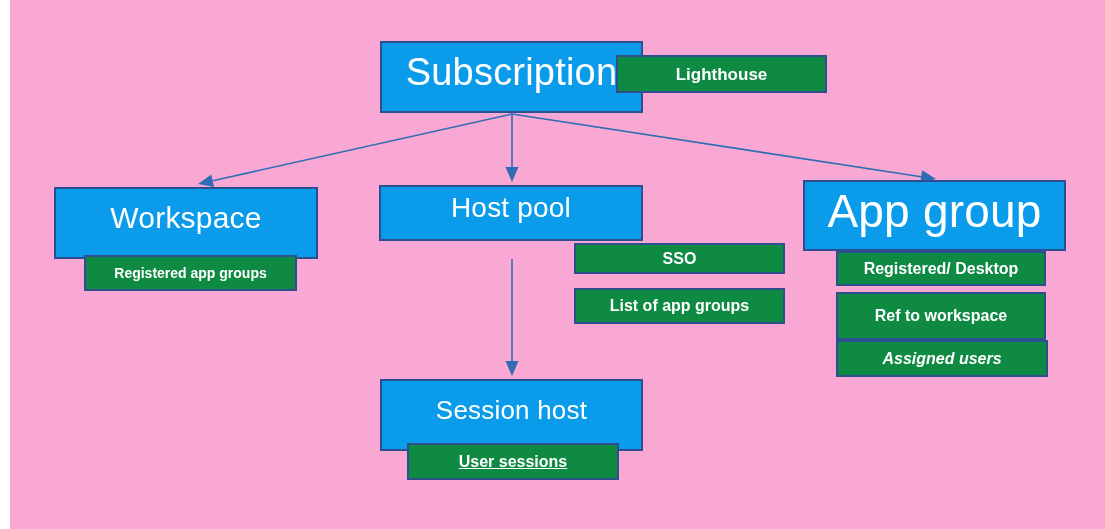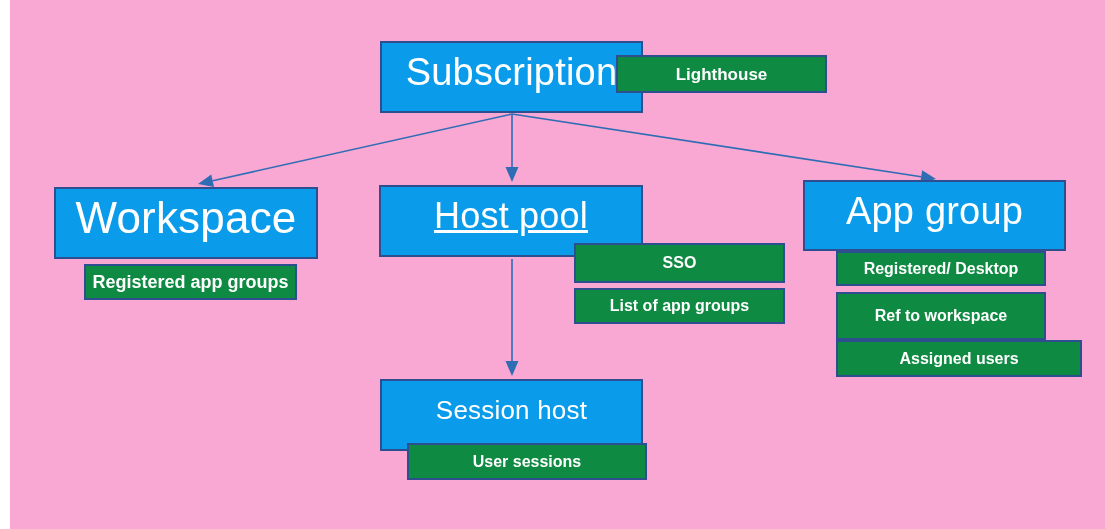--- a/index.html
+++ b/index.html
@@ -84,47 +84,47 @@
         <polygon points="502,376 495.5,361 508.5,361" fill="#2e6db4"></polygon>
       </g>
     </svg>
   <div id="node-layer">
       <div class="node" style="left: 370px; top: 41px; width: 263px; height: 72px; background: rgb(10, 156, 234); border-color: rgb(46, 79, 143); color: rgb(255, 255, 255); font-size: 38px;">
         <span class="node-label">Subscription</span>
       </div>
       <div class="attr" style="left: 606px; top: 55px; width: 211px; height: 38px; background: rgb(15, 138, 66); border-color: rgb(46, 79, 143); color: rgb(255, 255, 255); font-size: 17px;">
         <span class="attr-label">Lighthouse</span>
       </div>
-      <div class="node" style="left: 44px; top: 187px; width: 264px; height: 72px; background: rgb(10, 156, 234); border-color: rgb(46, 79, 143); color: rgb(255, 255, 255); font-size: 44px;">
+      <div class="node" style="left: 44px; top: 187px; width: 264px; height: 72px; background: rgb(10, 156, 234); border-color: rgb(46, 79, 143); color: rgb(255, 255, 255); font-size: 30px;">
         <span class="node-label">Workspace</span>
       </div>
-      <div class="attr" style="left: 74px; top: 264px; width: 213px; height: 36px; background: rgb(15, 138, 66); border-color: rgb(46, 79, 143); color: rgb(255, 255, 255); font-size: 18px; text-align: right;">
+      <div class="attr" style="left: 74px; top: 255px; width: 213px; height: 36px; background: rgb(15, 138, 66); border-color: rgb(46, 79, 143); color: rgb(255, 255, 255); font-size: 14px; text-align: right;">
         <span class="attr-label">Registered app groups</span>
       </div>
-      <div class="node" style="left: 369px; top: 185px; width: 264px; height: 72px; background: rgb(10, 156, 234); border-color: rgb(46, 79, 143); color: rgb(255, 255, 255); font-size: 36px; text-decoration: underline;">
+      <div class="node" style="left: 369px; top: 185px; width: 264px; height: 56px; background: rgb(10, 156, 234); border-color: rgb(46, 79, 143); color: rgb(255, 255, 255); font-size: 28px;">
         <span class="node-label">Host pool</span>
       </div>
-      <div class="attr" style="left: 564px; top: 243px; width: 211px; height: 40px; background: rgb(15, 138, 66); border-color: rgb(46, 79, 143); color: rgb(255, 255, 255); font-size: 16px;">
+      <div class="attr" style="left: 564px; top: 243px; width: 211px; height: 31px; background: rgb(15, 138, 66); border-color: rgb(46, 79, 143); color: rgb(255, 255, 255); font-size: 16px;">
         <span class="attr-label">SSO</span>
       </div>
       <div class="attr" style="left: 564px; top: 288px; width: 211px; height: 36px; background: rgb(15, 138, 66); border-color: rgb(46, 79, 143); color: rgb(255, 255, 255); font-size: 16px;">
         <span class="attr-label">List of app groups</span>
       </div>
-      <div class="node" style="left: 793px; top: 180px; width: 263px; height: 71px; background: rgb(10, 156, 234); border-color: rgb(46, 79, 143); color: rgb(255, 255, 255); font-size: 38px;">
+      <div class="node" style="left: 793px; top: 180px; width: 263px; height: 71px; background: rgb(10, 156, 234); border-color: rgb(46, 79, 143); color: rgb(255, 255, 255); font-size: 46px;">
         <span class="node-label">App group</span>
       </div>
       <div class="attr" style="left: 826px; top: 251px; width: 210px; height: 35px; background: rgb(15, 138, 66); border-color: rgb(46, 79, 143); color: rgb(255, 255, 255); font-size: 16px;">
         <span class="attr-label">Registered/ Desktop</span>
       </div>
       <div class="attr" style="left: 826px; top: 292px; width: 210px; height: 48px; background: rgb(15, 138, 66); border-color: rgb(46, 79, 143); color: rgb(255, 255, 255); font-size: 16px;">
         <span class="attr-label">Ref to workspace</span>
       </div>
-      <div class="attr" style="left: 826px; top: 340px; width: 246px; height: 37px; background: rgb(15, 138, 66); border-color: rgb(46, 79, 143); color: rgb(255, 255, 255); font-size: 16px;">
+      <div class="attr" style="left: 826px; top: 340px; width: 212px; height: 37px; background: rgb(15, 138, 66); border-color: rgb(46, 79, 143); color: rgb(255, 255, 255); font-size: 16px; font-style: italic;">
         <span class="attr-label">Assigned users</span>
       </div>
       <div class="node" style="left: 370px; top: 379px; width: 263px; height: 72px; background: rgb(10, 156, 234); border-color: rgb(46, 79, 143); color: rgb(255, 255, 255); font-size: 26px;">
         <span class="node-label">Session host</span>
       </div>
-      <div class="attr" style="left: 397px; top: 443px; width: 240px; height: 37px; background: rgb(15, 138, 66); border-color: rgb(46, 79, 143); color: rgb(255, 255, 255); font-size: 16px;">
+      <div class="attr" style="left: 397px; top: 443px; width: 212px; height: 37px; background: rgb(15, 138, 66); border-color: rgb(46, 79, 143); color: rgb(255, 255, 255); font-size: 16px; text-decoration: underline;">
         <span class="attr-label">User sessions</span>
       </div>
     </div>
 </div>
 
 </body></html>

